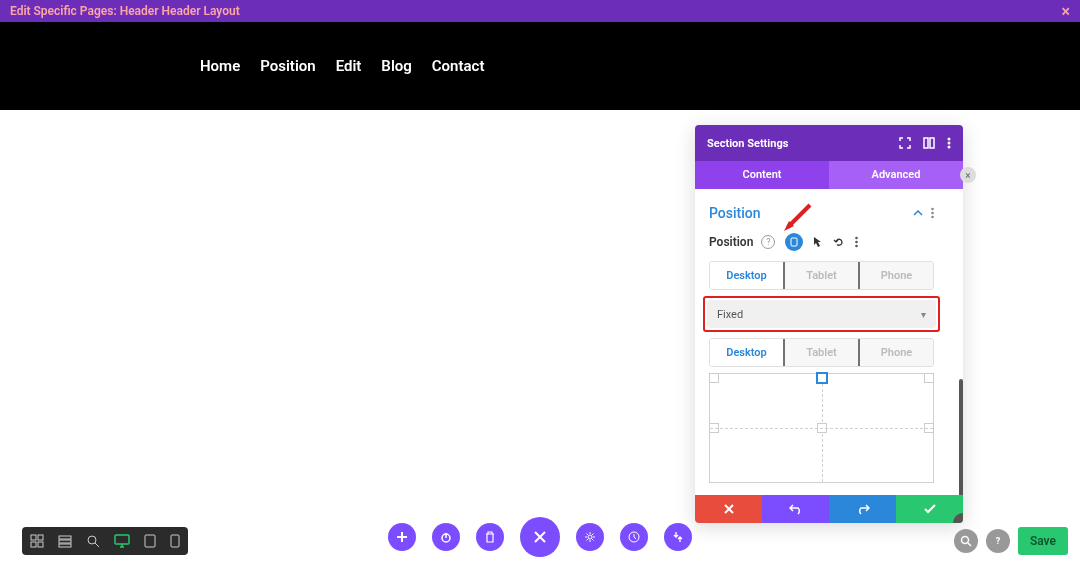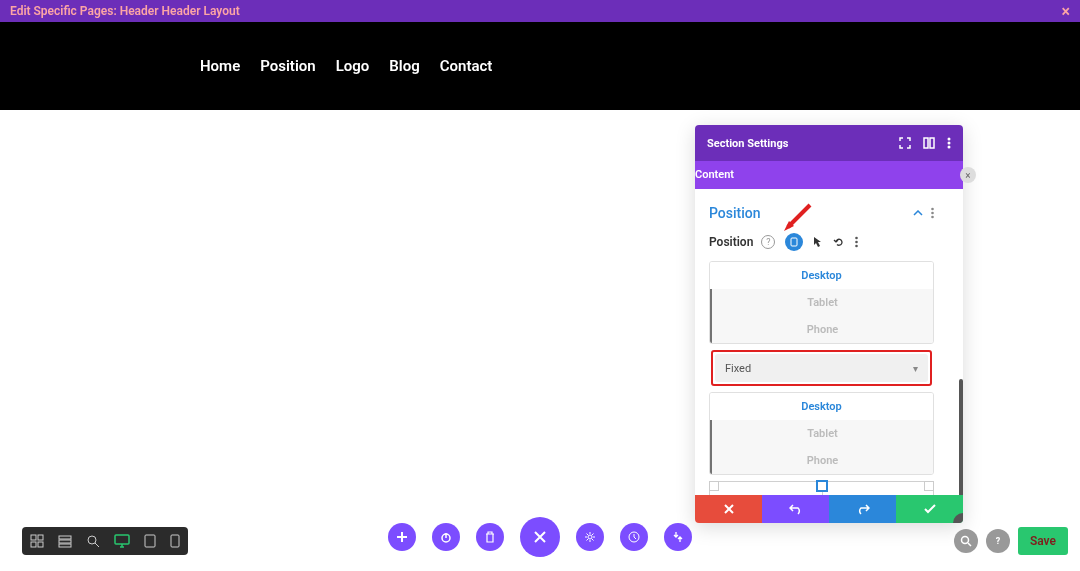--- a/index.html
+++ b/index.html
@@ -13,44 +13,44 @@
 .nav { display: flex; gap: 20px; }
 .nav-item { color: #fff; font-size: 15px; font-weight: 600; cursor: pointer; }
 
 .panel { position: absolute; top: 125px; left: 695px; width: 268px; background: #fff; box-shadow: 0 4px 20px rgba(0,0,0,0.15); border-radius: 4px; overflow: hidden; }
 .panel-header { background: #6c2eb9; color: #fff; height: 36px; display: flex; align-items: center; justify-content: space-between; padding: 0 12px; }
 .panel-title { font-size: 11px; font-weight: 700; }
 .panel-header-icons { display: flex; gap: 12px; align-items: center; }
 .panel-header-icons svg { cursor: pointer; }
 
 .tabs { display: flex; background: #8f42ec; height: 28px; }
-.tab { flex: 1; color: #fff; font-size: 11px; font-weight: 600; line-height: 28px; cursor: pointer; }
+.tab { flex: 1; text-align: center; color: #fff; font-size: 11px; font-weight: 600; line-height: 28px; cursor: pointer; }
 .tab.active { background: #a760f5; }
 
 .panel-body { padding: 10px 15px 0 0; background: #fff; max-height: 306px; overflow: hidden; position: relative; }
 .section-heading { display: flex; align-items: center; justify-content: space-between; padding: 6px 14px; }
 .section-heading-text { color: #2b87da; font-size: 14px; font-weight: 500; }
 .section-heading-icons { display: flex; gap: 8px; align-items: center; }
 
 .field-row { padding: 6px 14px; display: flex; align-items: center; gap: 8px; }
 .field-label { font-size: 12px; color: #333; font-weight: 600; }
 
 .icon-row { display: flex; gap: 10px; align-items: center; }
 .help-icon { width: 14px; height: 14px; border-radius: 50%; border: 1px solid #999; color: #999; font-size: 9px; display: flex; align-items: center; justify-content: center; cursor: pointer; }
 .device-icon-active { width: 18px; height: 18px; border-radius: 50%; background: #2b87da; display: flex; align-items: center; justify-content: center; cursor: pointer; }
 .cursor-icon { cursor: pointer; }
 .reset-icon { cursor: pointer; }
 .dots-icon { cursor: pointer; }
 
-.device-tabs { display: flex; margin: 4px 14px; border: 1px solid #e0e0e0; border-radius: 3px; overflow: hidden; flex-direction: column; }
+.device-tabs { display: flex; margin: 4px 14px; border: 1px solid #e0e0e0; border-radius: 3px; overflow: hidden; }
 .device-tab { flex: 1; text-align: center; font-size: 11px; padding: 7px 0; cursor: pointer; background: #f7f7f7; color: #bbb; font-weight: 600; }
 .device-tab.active { background: #fff; color: #2b87da; }
 .device-tab + .device-tab { border-left: 2px solid #737373; }
 
-.select-wrap { margin: 6px 16px; padding: 2px; border: 2px solid #e02020; border-radius: 3px; }
+.select-wrap { margin: 6px 8px; padding: 2px; border: 2px solid #e02020; border-radius: 3px; }
 .select-inner { background: #f0f0f0; border-radius: 3px; height: 28px; display: flex; align-items: center; justify-content: space-between; padding: 0 10px; cursor: pointer; }
 .select-value { font-size: 11px; color: #555; }
 .select-caret { font-size: 10px; color: #888; }
 
 .location-label-row { padding: 8px 14px 2px; }
 .location-grid { margin: 6px 14px 14px; border: 1px solid #d0d0d0; height: 110px; position: relative; background: #fff; }
 .location-grid::before { content: ""; position: absolute; left: 50%; top: 0; bottom: 0; border-left: 1px dashed #d0d0d0; }
 .location-grid::after { content: ""; position: absolute; top: 50%; left: 0; right: 0; border-top: 1px dashed #d0d0d0; }
 .anchor { position: absolute; width: 10px; height: 10px; border: 1px solid #ccc; background: #fff; }
 .anchor.tl { top: -1px; left: -1px; } .anchor.tc { top: -1px; left: 50%; transform: translateX(-50%); }
@@ -72,39 +72,39 @@
 .bottom-left-bar { position: absolute; bottom: 16px; left: 22px; background: #2b2b2b; border-radius: 4px; height: 28px; display: flex; align-items: center; padding: 0 8px; gap: 14px; }
 .bottom-left-bar .tool { cursor: pointer; color: #fff; display: flex; align-items: center; }
 .bottom-left-bar .tool.active svg rect, .bottom-left-bar .tool.active svg path { stroke: #29c76f; }
 
 .bottom-center { position: absolute; bottom: 14px; left: 50%; transform: translateX(-50%); display: flex; align-items: center; gap: 16px; }
 .circ-btn { width: 28px; height: 28px; border-radius: 50%; background: #7c4dff; display: flex; align-items: center; justify-content: center; cursor: pointer; }
 .circ-btn.big { width: 40px; height: 40px; }
 
 .bottom-right { position: absolute; bottom: 16px; right: 12px; display: flex; align-items: center; gap: 8px; }
 .gray-circ { width: 24px; height: 24px; border-radius: 50%; background: #999; display: flex; align-items: center; justify-content: center; cursor: pointer; }
-.save-btn { background: #29c76f; color: #7f1d1d; font-size: 12px; font-weight: 600; padding: 7px 12px; border-radius: 3px; cursor: pointer; }
+.save-btn { background: #29c76f; color: #14532d; font-size: 12px; font-weight: 600; padding: 7px 12px; border-radius: 3px; cursor: pointer; }
 
 .scrollbar-indicator { position: absolute; top: 190px; right: 0; width: 4px; height: 260px; background: #555; border-radius: 2px; }
 
 svg { display: block; }
 </style>
 </head>
 <body>
 
 <div class="top-bar">
   <span>Edit Specific Pages: Header Header Layout</span>
   <span class="close">×</span>
 </div>
 
 <div class="header-preview">
   <div class="nav">
     <span class="nav-item">Home</span>
     <span class="nav-item">Position</span>
-    <span class="nav-item">Logo</span>
+    <span class="nav-item">Edit</span>
     <span class="nav-item">Blog</span>
     <span class="nav-item">Contact</span>
   </div>
 </div>
 
 <div class="panel">
   <div class="panel-header">
     <span class="panel-title">Section Settings</span>
     <div class="panel-header-icons">
       <span>
@@ -122,20 +122,21 @@
           <svg width="4" height="12" viewBox="0 0 4 12">
             <circle cx="2" cy="2" r="1.5" fill="#fff"></circle>
             <circle cx="2" cy="6" r="1.5" fill="#fff"></circle>
             <circle cx="2" cy="10" r="1.5" fill="#fff"></circle>
           </svg>
         </span>
     </div>
   </div>
   <div class="tabs">
     <div class="tab">Content</div>
+    <div class="tab active">Advanced</div>
   </div>
   <div class="panel-body">
     <div class="section-heading">
       <span class="section-heading-text">Position</span>
       <div class="section-heading-icons">
         <span>
             <svg width="10" height="6" viewBox="0 0 10 6">
               <path d="M1 5 L5 1 L9 5" stroke="#2b87da" stroke-width="1.5" fill="none"></path>
             </svg>
           </span>

